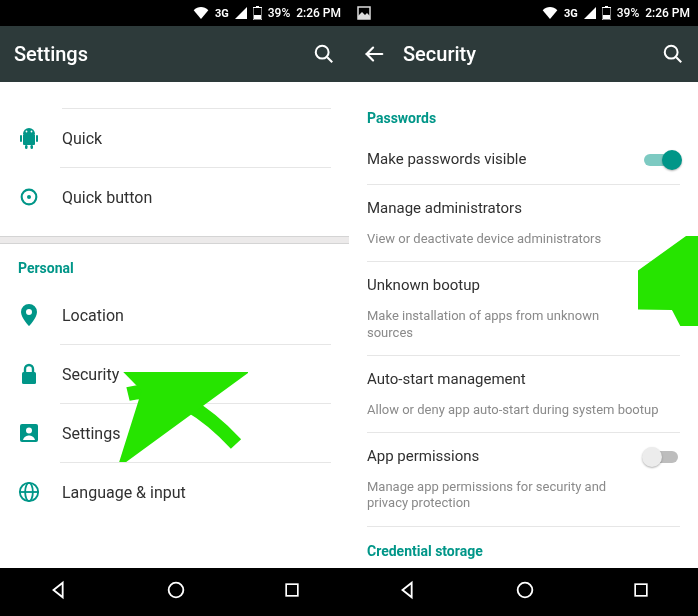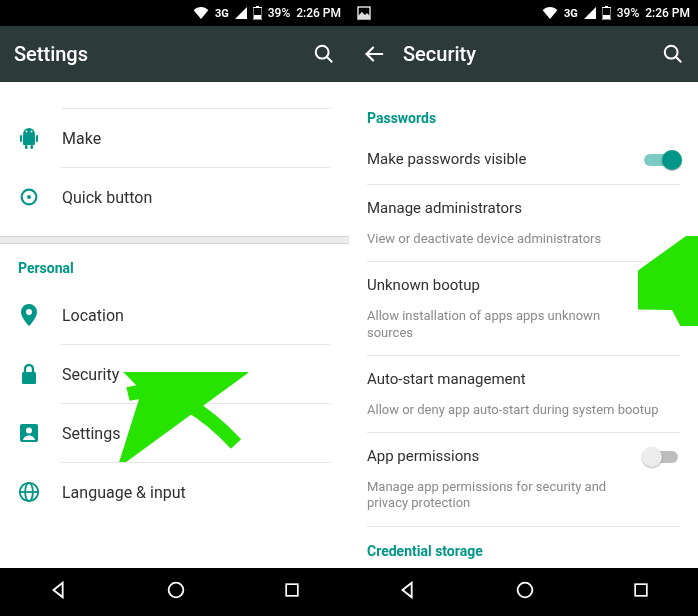--- a/index.html
+++ b/index.html
@@ -152,21 +152,21 @@
               <rect x="4" y="7" width="12" height="11" rx="1"></rect>
               <path d="M4 7a6 6 0 0112 0H4z"></path>
               <rect x="1" y="8" width="2" height="7" rx="1"></rect>
               <rect x="17" y="8" width="2" height="7" rx="1"></rect>
               <rect x="6" y="18" width="2.5" height="4" rx="1.2"></rect>
               <rect x="11.5" y="18" width="2.5" height="4" rx="1.2"></rect>
               <circle cx="7.5" cy="4.5" r=".9" fill="#fff"></circle>
               <circle cx="12.5" cy="4.5" r=".9" fill="#fff"></circle>
             </svg>
         </span>
-        <span class="label">Make</span>
+        <span class="label">Quick</span>
       </div>
       <div class="sep"></div>
       <div class="row">
         <span class="ico">
           <svg width="22" height="22" viewBox="0 0 24 24" fill="none" stroke="currentColor" stroke-width="2.3">
               <circle cx="12" cy="12" r="8"></circle>
               <circle cx="12" cy="12" r="2.2" fill="currentColor" stroke="none"></circle>
             </svg>
         </span>
         <span class="label">Quick button</span>
@@ -297,21 +297,21 @@
       <div class="setrow">
         <div class="txt">
           <div class="t1">Manage administrators</div>
           <div class="t2">View or deactivate device administrators</div>
         </div>
       </div>
       <div class="thin-rule ind"></div>
       <div class="setrow">
         <div class="txt">
           <div class="t1">Unknown bootup</div>
-          <div class="t2">Allow installation of apps apps unknown sources</div>
+          <div class="t2">Make installation of apps from unknown sources</div>
         </div>
         <div class="toggle on">
             <div class="track"></div>
             <div class="thumb"></div>
           </div>
       </div>
       <div class="thin-rule ind"></div>
       <div class="setrow">
         <div class="txt">
           <div class="t1">Auto-start management</div>

